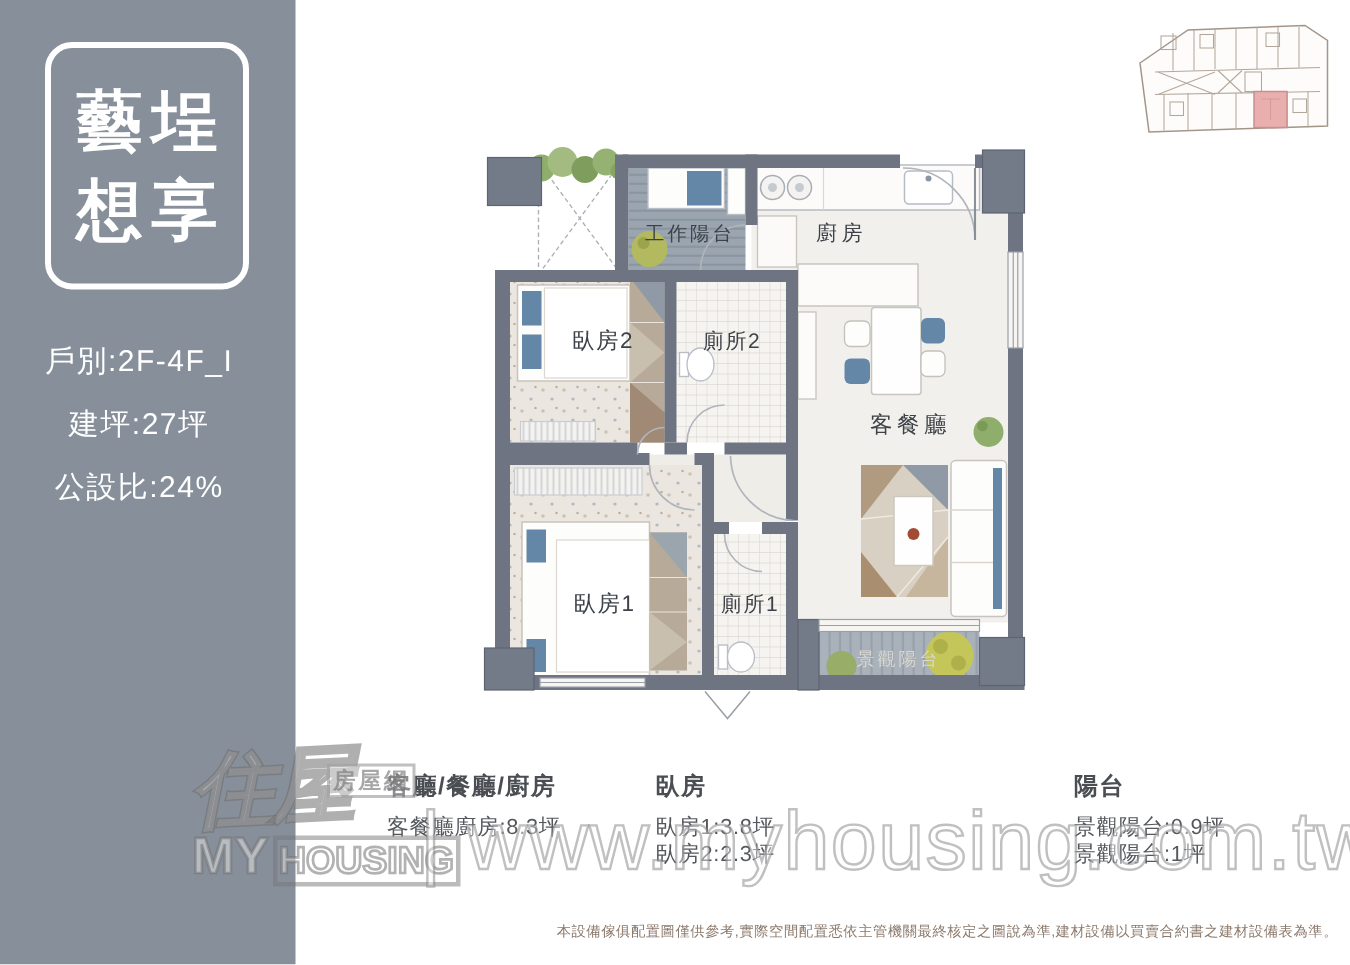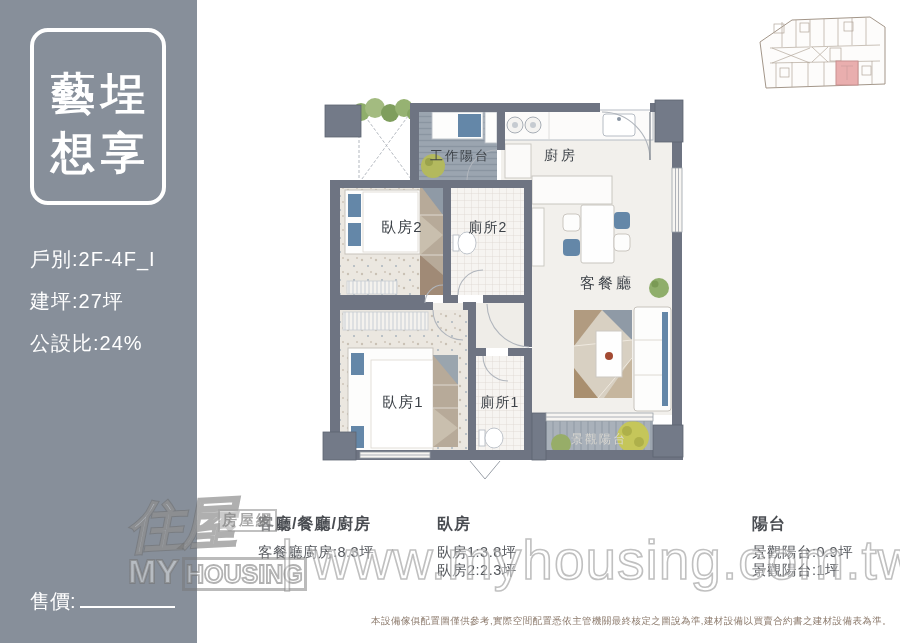--- a/index.html
+++ b/index.html
@@ -1,23 +1,23 @@
 <!DOCTYPE html>
 <html><head>
 <meta charset="utf-8">
 <style>
   html,body{margin:0;padding:0;}
   .page{position:relative;width:900px;height:643px;background:#ffffff;overflow:hidden;
         font-family:"Liberation Sans","DejaVu Sans",sans-serif;}
   
   .sidebar{position:absolute;left:0;top:0;width:197px;height:643px;background:#878f9a;}
-  .title-box{position:absolute;left:30px;top:28px;width:128px;padding:32px 0 18px 0;
+  .title-box{position:absolute;left:30px;top:28px;width:128px;padding:20px 0 18px 0;
              border:4px solid #fff;border-radius:18px;text-align:center;}
   .title-line{font-size:44px;font-weight:bold;color:#fff;letter-spacing:6px;line-height:1.35;margin-left:6px;}
-  .details{position:absolute;left:30px;top:246px;}
+  .details{position:absolute;left:30px;top:227px;text-align:center;}
   .detail-line{font-size:20px;color:#fff;letter-spacing:1px;margin-bottom:15px;font-weight:500;}
   .price{position:absolute;left:30px;top:588px;font-size:20px;color:#fff;font-weight:500;}
   .price-line{display:inline-block;width:95px;border-bottom:2px solid #fff;height:14px;margin-left:4px;}
   
   .legend-col{position:absolute;top:514px;}
   .legend-col .hdr{font-size:16px;font-weight:bold;color:#4a4d52;letter-spacing:1px;margin-bottom:9px;}
   .legend-col .row{font-size:14.5px;color:#54575c;line-height:17.5px;letter-spacing:.5px;}
   
   .disclaimer{position:absolute;right:8px;top:615px;font-size:9.5px;color:#8c7a6c;letter-spacing:.4px;}
   
@@ -48,21 +48,20 @@
   <div class="sidebar">
     <div class="title-box">
       <div class="title-line">藝埕</div>
       <div class="title-line">想享</div>
     </div>
     <div class="details">
       <div class="detail-line">戶別:2F-4F_I</div>
       <div class="detail-line">建坪:27坪</div>
       <div class="detail-line">公設比:24%</div>
     </div>
-    <div class="price"><span>售價:</span><span class="price-line"></span></div>
   </div>
 
   <svg class="keyplan" width="142" height="92" viewBox="0 0 142 92">
     <g stroke="#a39689" stroke-width="1" fill="#fdfcfb">
       <path d="M 8,32 L 40,10 L 118,7 L 133,17 L 133,74 L 14,78 Z"></path>
     </g>
     <g stroke="#b3a79b" stroke-width="0.7" fill="none">
       <path d="M 18,38 L 128,35"></path>
         <path d="M 18,53 L 128,51"></path>
       <path d="M 30,12 L 30,37"></path>
@@ -292,21 +291,21 @@
 
   <div class="legend-col" style="left:258px">
     <div class="hdr">客廳/餐廳/廚房</div>
     <div class="row">客餐廳廚房:8.3坪</div>
   </div>
   <div class="legend-col" style="left:437px">
     <div class="hdr">臥房</div>
     <div class="row">臥房1:3.8坪</div>
     <div class="row">臥房2:2.3坪</div>
   </div>
-  <div class="legend-col" style="left:752px">
+  <div class="legend-col" style="left:716px">
     <div class="hdr">陽台</div>
     <div class="row">景觀陽台:0.9坪</div>
     <div class="row">景觀陽台:1坪</div>
   </div>
 
   <div class="disclaimer">本設備傢俱配置圖僅供參考,實際空間配置悉依主管機關最終核定之圖說為準,建材設備以買賣合約書之建材設備表為準。</div>
 
   <div class="watermark">
     <div class="wm-logo">
       <div class="wm-cn">住屋</div>

